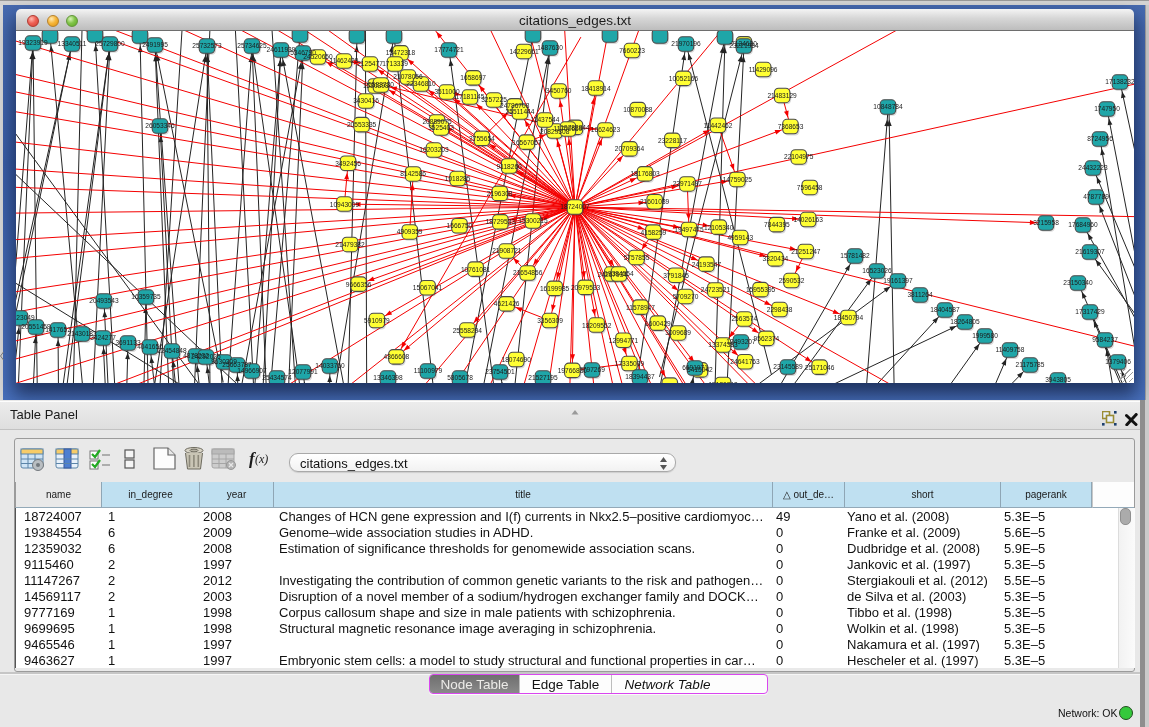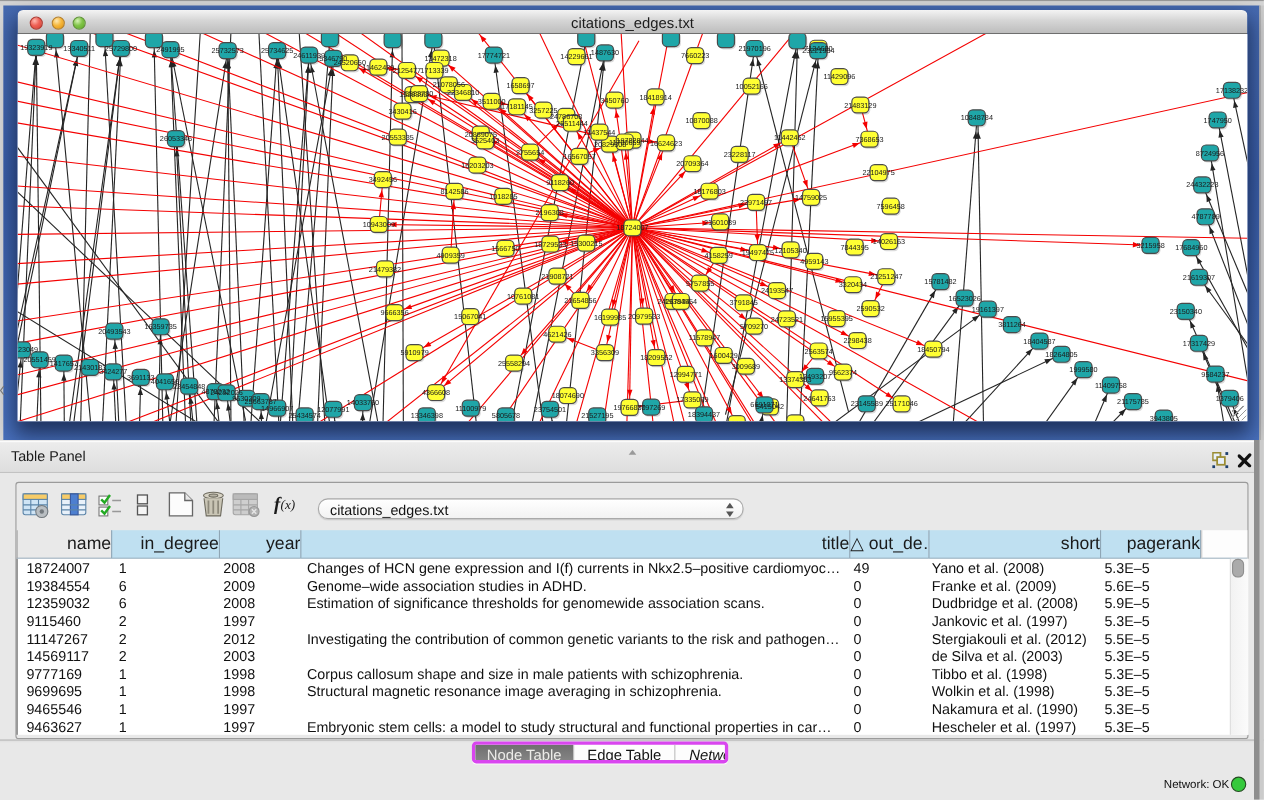--- a/index.html
+++ b/index.html
@@ -35,30 +35,30 @@
   #subpanel{left:14px;top:438px;width:1121px;height:234px;border:1px solid #9b9b9b;
       border-radius:3px;background:#e9e9e9;box-sizing:border-box;}
   
   #toolbar{left:0px;top:438px;width:1145px;height:44px;}
   #combo{left:289px;top:453px;width:387px;height:19px;background:linear-gradient(#ffffff,#f2f2f2);
      border:1px solid #a9a9a9;border-radius:9px;box-sizing:border-box;box-shadow:0 1px 1px rgba(0,0,0,0.12);}
   #combo span{position:absolute;left:10px;top:2px;font-size:13px;color:#111;}
   
   #thead{left:15px;top:482px;width:1119px;height:26px;}
   .hc{position:absolute;top:0;height:26px;background:#bfe0f1;border-left:1px solid #8fa6b5;
-      box-sizing:border-box;color:#1a1a1a;font-size:16px;text-align:right;line-height:26px;border-bottom:1px solid #93a9b8;}
+      box-sizing:border-box;color:#1a1a1a;font-size:10px;text-align:center;line-height:26px;border-bottom:1px solid #93a9b8;}
   #tbodybg{left:15px;top:508px;width:1119px;height:160px;background:#fff;border-left:1px solid #555;}
   .trow{position:absolute;left:0;width:1149px;height:16px;font-size:13px;color:#111;}
   .trow span{position:absolute;top:1px;white-space:nowrap;}
   
   #vsb{left:1118px;top:508px;width:16px;height:160px;background:linear-gradient(90deg,#f2f2f2,#fbfbfb);border-left:1px solid #dcdcdc;}
   #vsbthumb{left:1120px;top:508px;width:11px;height:17px;background:#ababab;border-radius:5px;border:1px solid #8f8f8f;box-sizing:border-box;}
   
   #tabline{left:0;top:672px;width:1149px;height:2px;background:#c6c6c6;border-bottom:1px solid #f6f6f6;}
-  #tabs{left:429px;top:674px;width:233px;height:20px;border:3px solid #d946ef;border-radius:4px;
+  #tabs{left:429px;top:674px;width:339px;height:20px;border:1px solid #d946ef;border-radius:4px;
      background:#fdfdfd;box-sizing:border-box;overflow:hidden;box-shadow:0 1px 0 rgba(255,255,255,0.8);padding-left:32px;}
   .seg{position:absolute;top:0;height:20px;font-size:13.5px;text-align:center;line-height:19px;color:#111;}
   #seg1{left:0;width:89px;background:linear-gradient(#6f6f6f,#8c8c8c);color:#ecebe8;}
   #seg2{left:89px;width:92px;border-left:1px solid #bdbdbd;box-sizing:border-box;}
   #seg3{left:181px;width:112px;border-left:1px solid #bdbdbd;box-sizing:border-box;font-style:italic;}
   
   #mem{left:1058px;top:707px;font-size:10.5px;color:#111;}
   #memdot{left:1119px;top:706px;width:14px;height:14px;border-radius:50%;background:#35c93c;border:1.5px solid #234b20;box-sizing:border-box;}
   #rightedge-bot{left:1140px;top:400px;width:9px;height:327px;background:#cbcbcb;border-left:5px solid #8e8e8e;box-sizing:border-box;}
   #splitgrip{left:571px;top:401px;width:8px;height:4px;}
@@ -1109,20 +1109,21 @@
     <span style="left:203px">2012</span>
     <span style="left:279px">Investigating the contribution of common genetic variants to the risk and pathogen…</span>
     <span style="left:776px">0</span>
     <span style="left:847px">Stergiakouli et al. (2012)</span>
     <span style="left:1004px">5.5E–5</span>
   </div>
 <div class="trow" style="top:588px">
     <span style="left:24px">14569117</span>
     <span style="left:108px">2</span>
     <span style="left:203px">2003</span>
+    <span style="left:279px">Disruption of a novel member of a sodium/hydrogen exchanger family and DOCK…</span>
     <span style="left:776px">0</span>
     <span style="left:847px">de Silva et al. (2003)</span>
     <span style="left:1004px">5.3E–5</span>
   </div>
 <div class="trow" style="top:604px">
     <span style="left:24px">9777169</span>
     <span style="left:108px">1</span>
     <span style="left:203px">1998</span>
     <span style="left:279px">Corpus callosum shape and size in male patients with schizophrenia.</span>
     <span style="left:776px">0</span>
@@ -1136,21 +1137,21 @@
     <span style="left:279px">Structural magnetic resonance image averaging in schizophrenia.</span>
     <span style="left:776px">0</span>
     <span style="left:847px">Wolkin et al. (1998)</span>
     <span style="left:1004px">5.3E–5</span>
   </div>
 <div class="trow" style="top:636px">
     <span style="left:24px">9465546</span>
     <span style="left:108px">1</span>
     <span style="left:203px">1997</span>
     <span style="left:776px">0</span>
-    <span style="left:847px">Nakamura et al. (1990)</span>
+    <span style="left:847px">Nakamura et al. (1997)</span>
     <span style="left:1004px">5.3E–5</span>
   </div>
 <div class="trow" style="top:652px">
     <span style="left:24px">9463627</span>
     <span style="left:108px">1</span>
     <span style="left:203px">1997</span>
     <span style="left:279px">Embryonic stem cells: a model to study structural and functional properties in car…</span>
     <span style="left:776px">0</span>
     <span style="left:847px">Hescheler et al. (1997)</span>
     <span style="left:1004px">5.3E–5</span>

